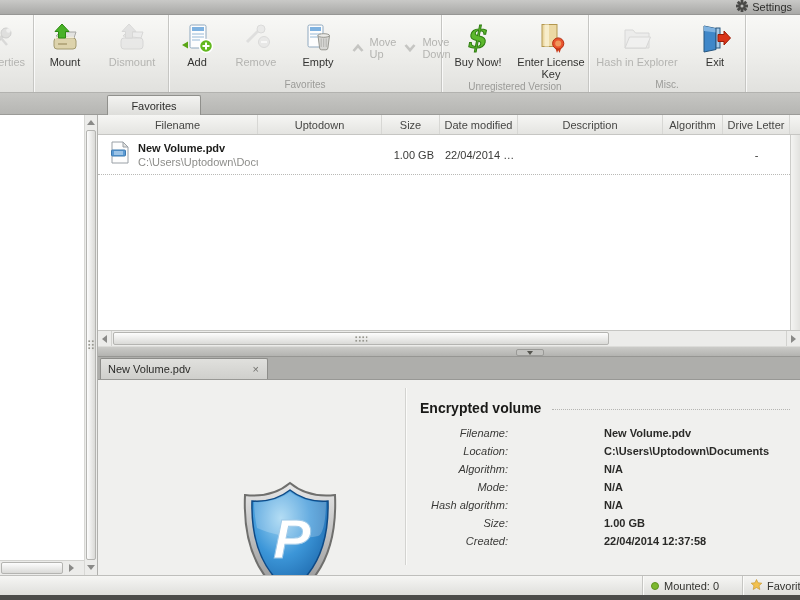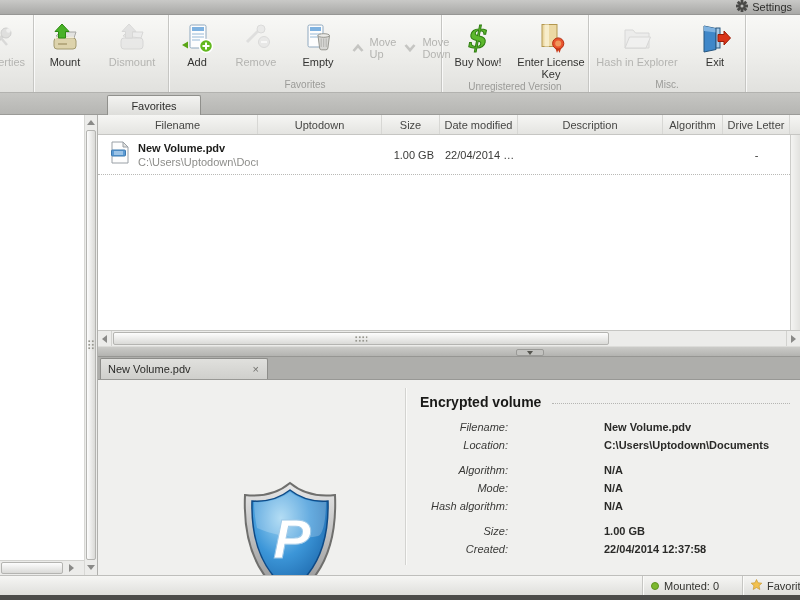--- a/index.html
+++ b/index.html
@@ -99,26 +99,26 @@
     font-size:11px; color:#2b2b29; }
   .tab-close { font-size:11px; color:#70706d; line-height:10px; padding:0 1px; }
 
   
   .detail-panel { flex:1; background:#f0f0ee; position:relative; overflow:hidden; }
   .dp-divider { position:absolute; left:307px; top:8px; bottom:10px; width:1px; background:#d3d3d0;
     box-shadow:1px 0 0 #fbfbf9; }
   .dp-doc { position:absolute; left:86px; top:19px; }
   .dp-shield { position:absolute; left:142px; top:100px; }
   .dp-right { position:absolute; left:322px; top:0; right:10px; }
-  .dp-heading-row { display:flex; align-items:baseline; gap:11px; margin-top:14px; }
+  .dp-heading-row { display:flex; align-items:baseline; gap:11px; margin-top:20px; }
   .dp-heading { font-size:14px; font-weight:bold; color:#191917; white-space:nowrap; }
   .dp-leader { flex:1; border-bottom:1px dotted #b5b5b2; transform:translateY(-3px); }
   .dp-fields { margin-top:8px; font-size:11px; }
   .dp-row { display:grid; grid-template-columns:88px 1fr; height:18px; align-items:center; }
-  .dp-row.gap { margin-top:7px; }
+  .dp-row.gap { margin-top:0; }
   .dp-label { text-align:right; color:#3a3a38;font-style:italic; }
   .dp-value { padding-left:96px; font-weight:bold; color:#2a2a28; white-space:nowrap; }
 
   
   .statusbar { position:absolute; left:0; top:575px; width:800px; height:20px;
     background:linear-gradient(#f6f6f4,#dfdfdc); border-top:1px solid #bfbfbc;
     display:flex; align-items:center; justify-content:flex-end; font-size:11px; color:#33332f; }
   .sb-sec { display:flex; align-items:center; gap:5px; height:100%; padding:0 8px;
     border-left:1px solid #c6c6c3; box-shadow:inset 1px 0 0 #fbfbf9; white-space:nowrap; }
   .sb-sec.mounted { width:100px; }

